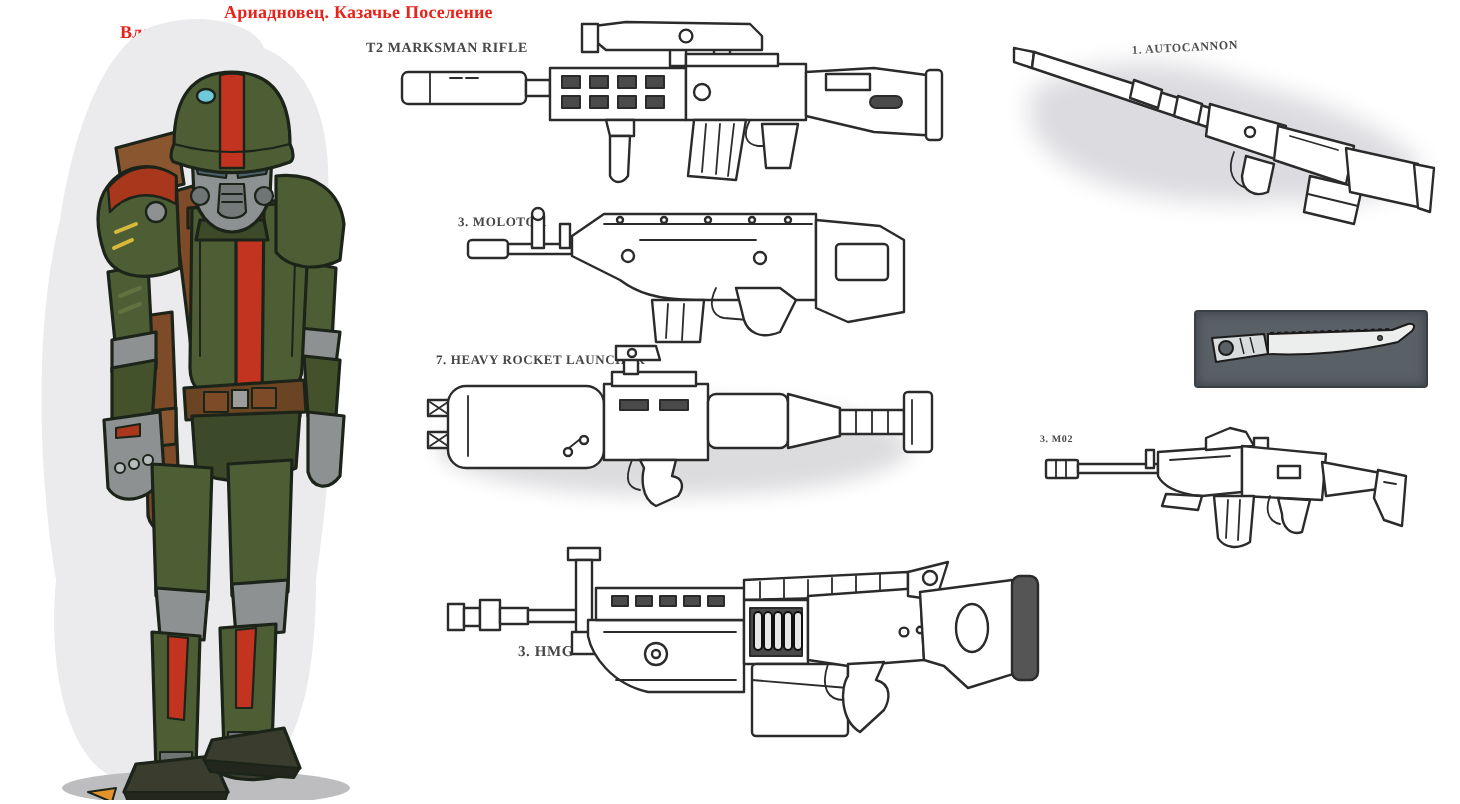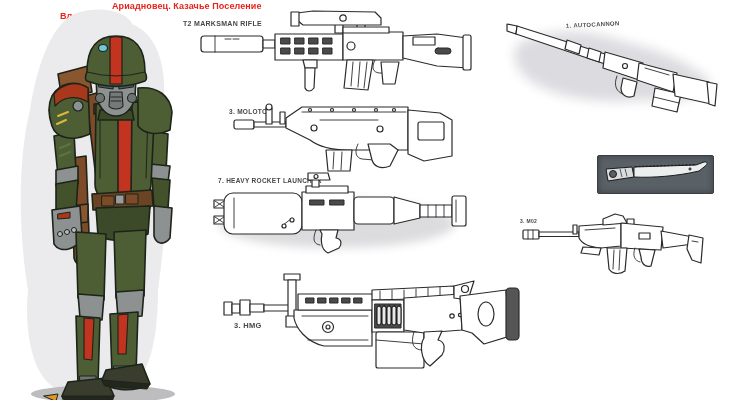--- a/index.html
+++ b/index.html
@@ -1,26 +1,26 @@
 <!DOCTYPE html>
 <html><head>
 <meta charset="utf-8">
 <style>
   html,body{margin:0;padding:0;background:#fff;}
   #canvas{position:relative;width:730px;height:402px;background:#ffffff;overflow:hidden;
-          font-family:Liberation Sans, sans-serif;}
+          font-family:Liberation Serif, serif;}
   .abs{position:absolute;}
   .lbl{position:absolute;color:#474747;font-weight:bold;white-space:nowrap;letter-spacing:.3px;}
   .lbl-red{position:absolute;color:#e8231c;font-weight:bold;white-space:nowrap;letter-spacing:.1px;}
   #title-top{left:112px;top:1px;font-size:9px;}
   #char-name{left:60px;top:11px;font-size:9px;}
   #lbl-marksman{left:183px;top:20px;font-size:7px;}
   #lbl-molotok{left:229px;top:108px;font-size:6.5px;}
   #lbl-rocket{left:218px;top:177px;font-size:6.5px;}
-  #lbl-hmg{left:234px;top:321px;font-size:7.5px;}
+  #lbl-hmg{left:259px;top:321px;font-size:7.5px;}
   #lbl-autocannon{left:566px;top:23px;font-size:6px;transform:rotate(-3deg);transform-origin:left center;}
   #lbl-m02{left:520px;top:218px;font-size:5px;}
   #machete-box{left:597px;top:155px;width:115px;height:37px;background:#596066;
                border:1px solid #3a3f44;border-radius:2px;box-shadow:inset 0 0 6px rgba(0,0,0,.35);}
   svg{display:block;}
   .line{fill:#ffffff;stroke:#2b2b2b;stroke-width:1.2;stroke-linejoin:round;stroke-linecap:round;}
   .line-thin{fill:none;stroke:#2b2b2b;stroke-width:.9;stroke-linecap:round;}
   .dark{fill:#4a4a4a;stroke:#2b2b2b;stroke-width:1;}
 </style>
 </head>

